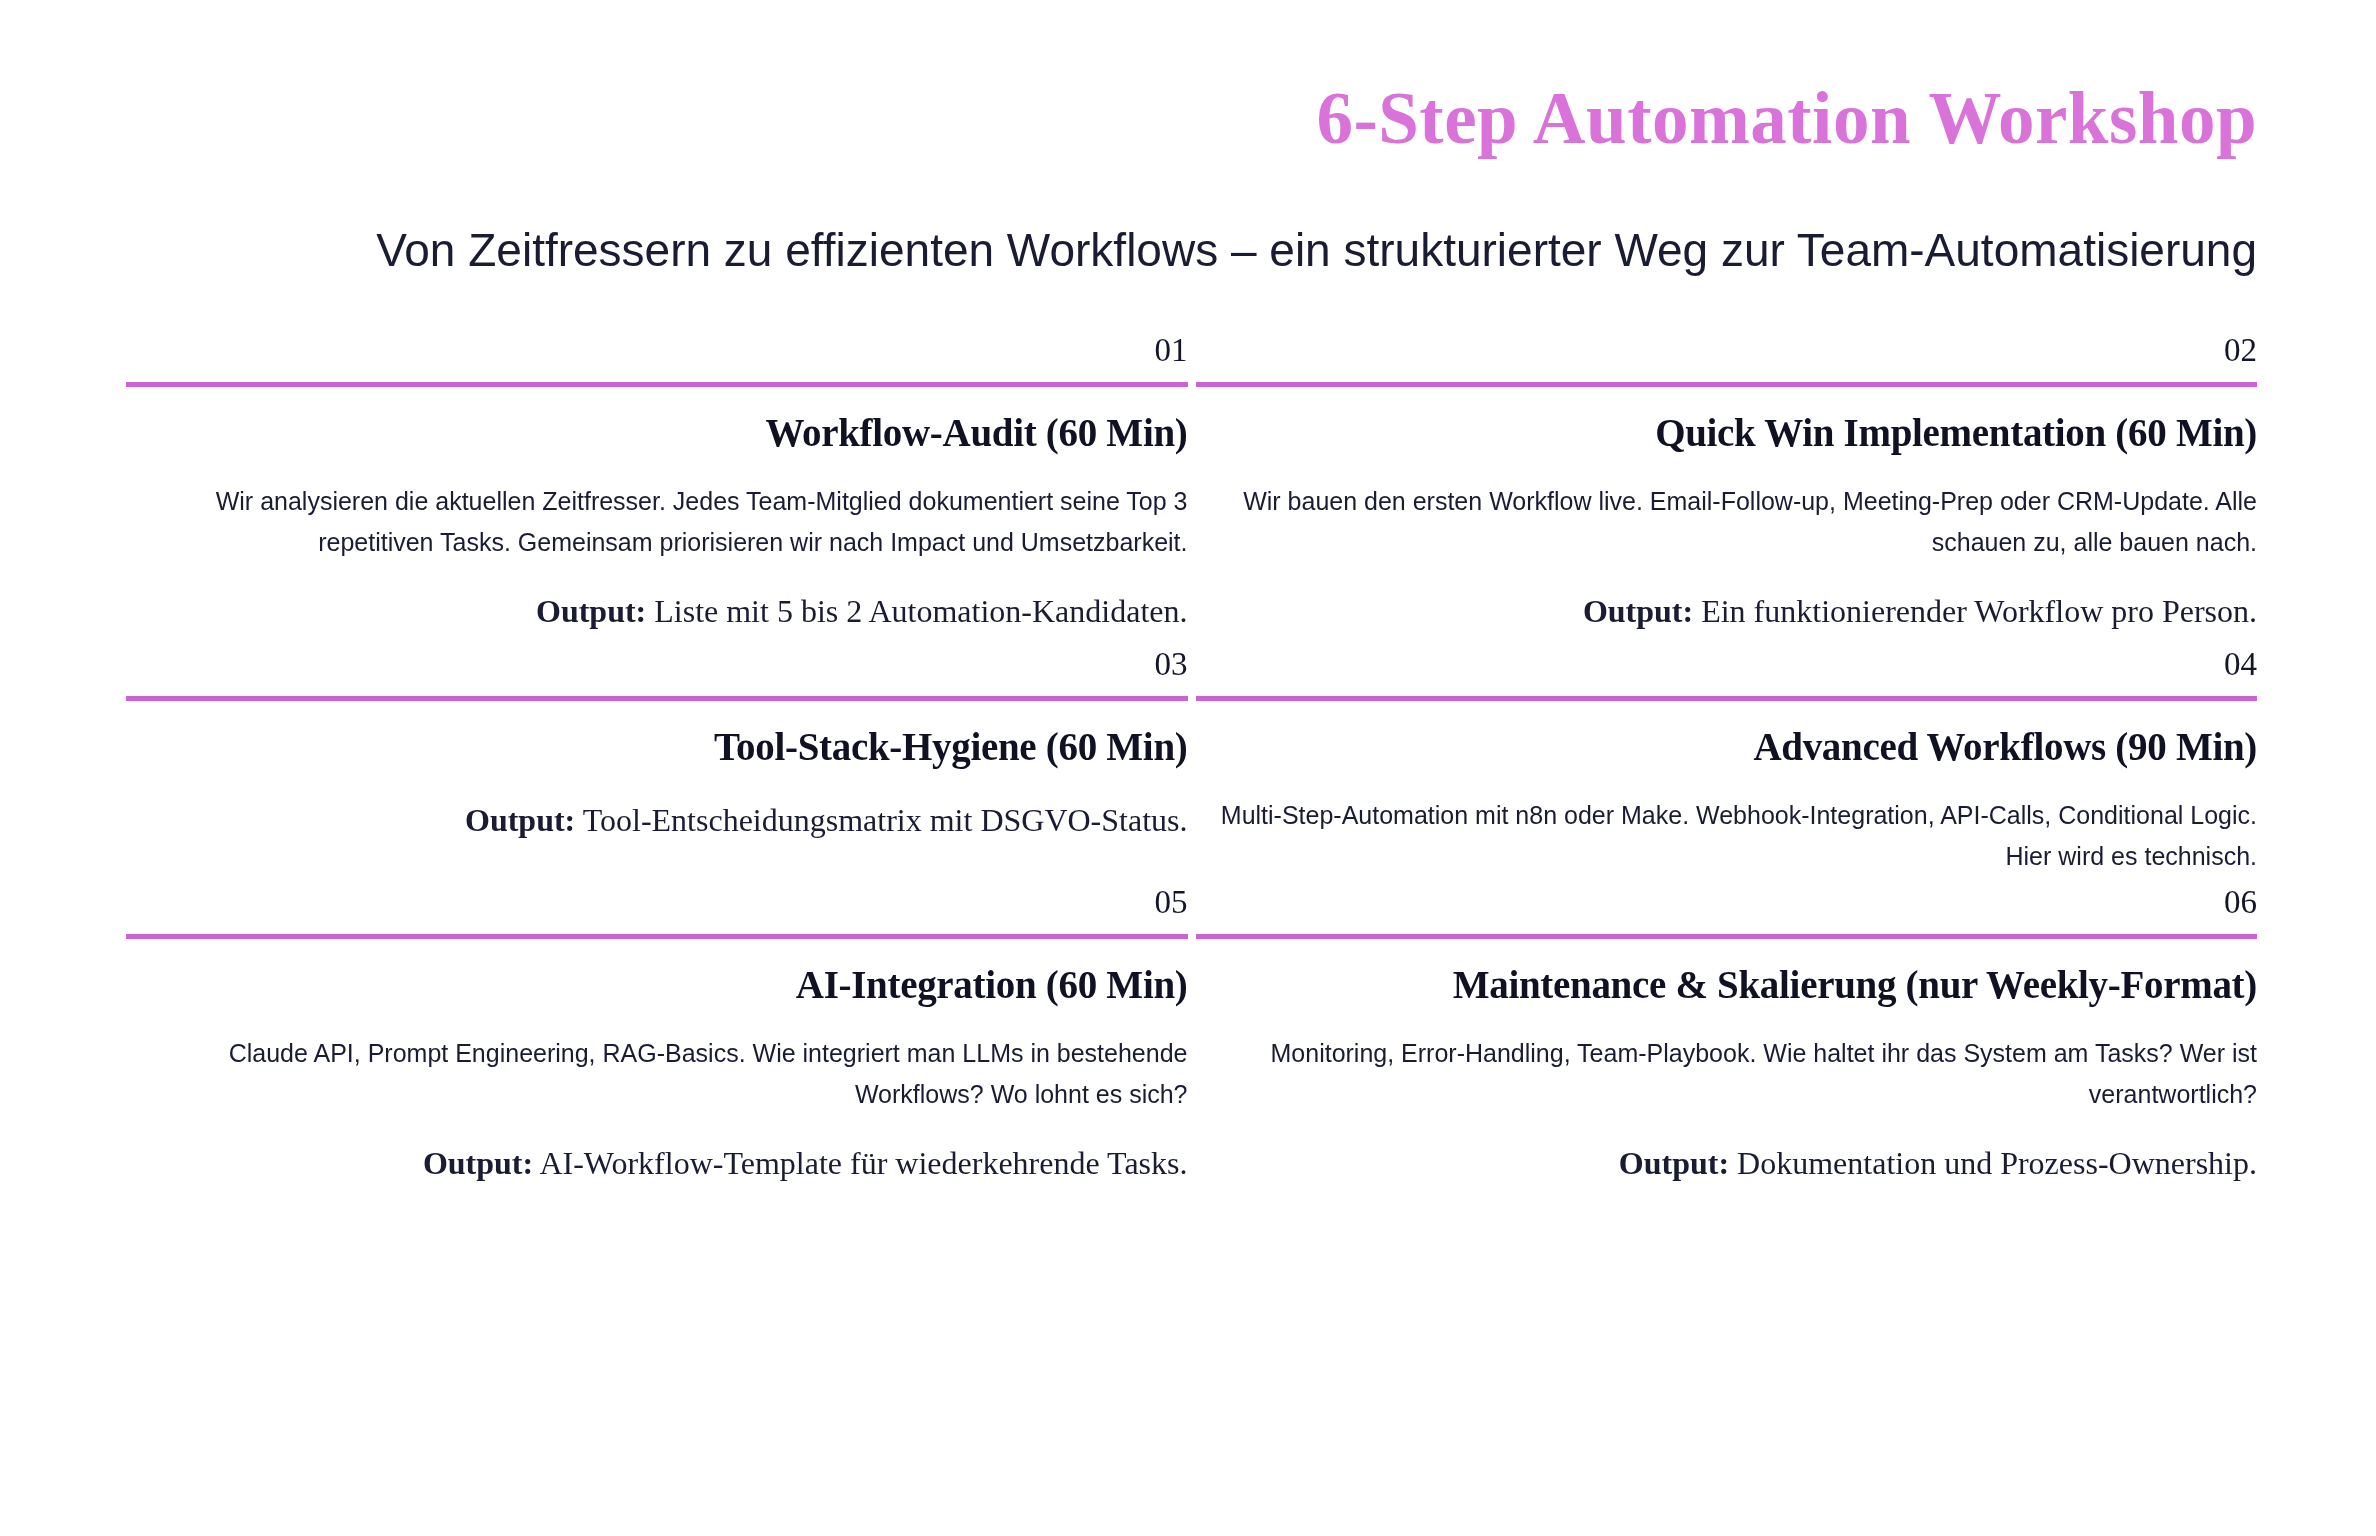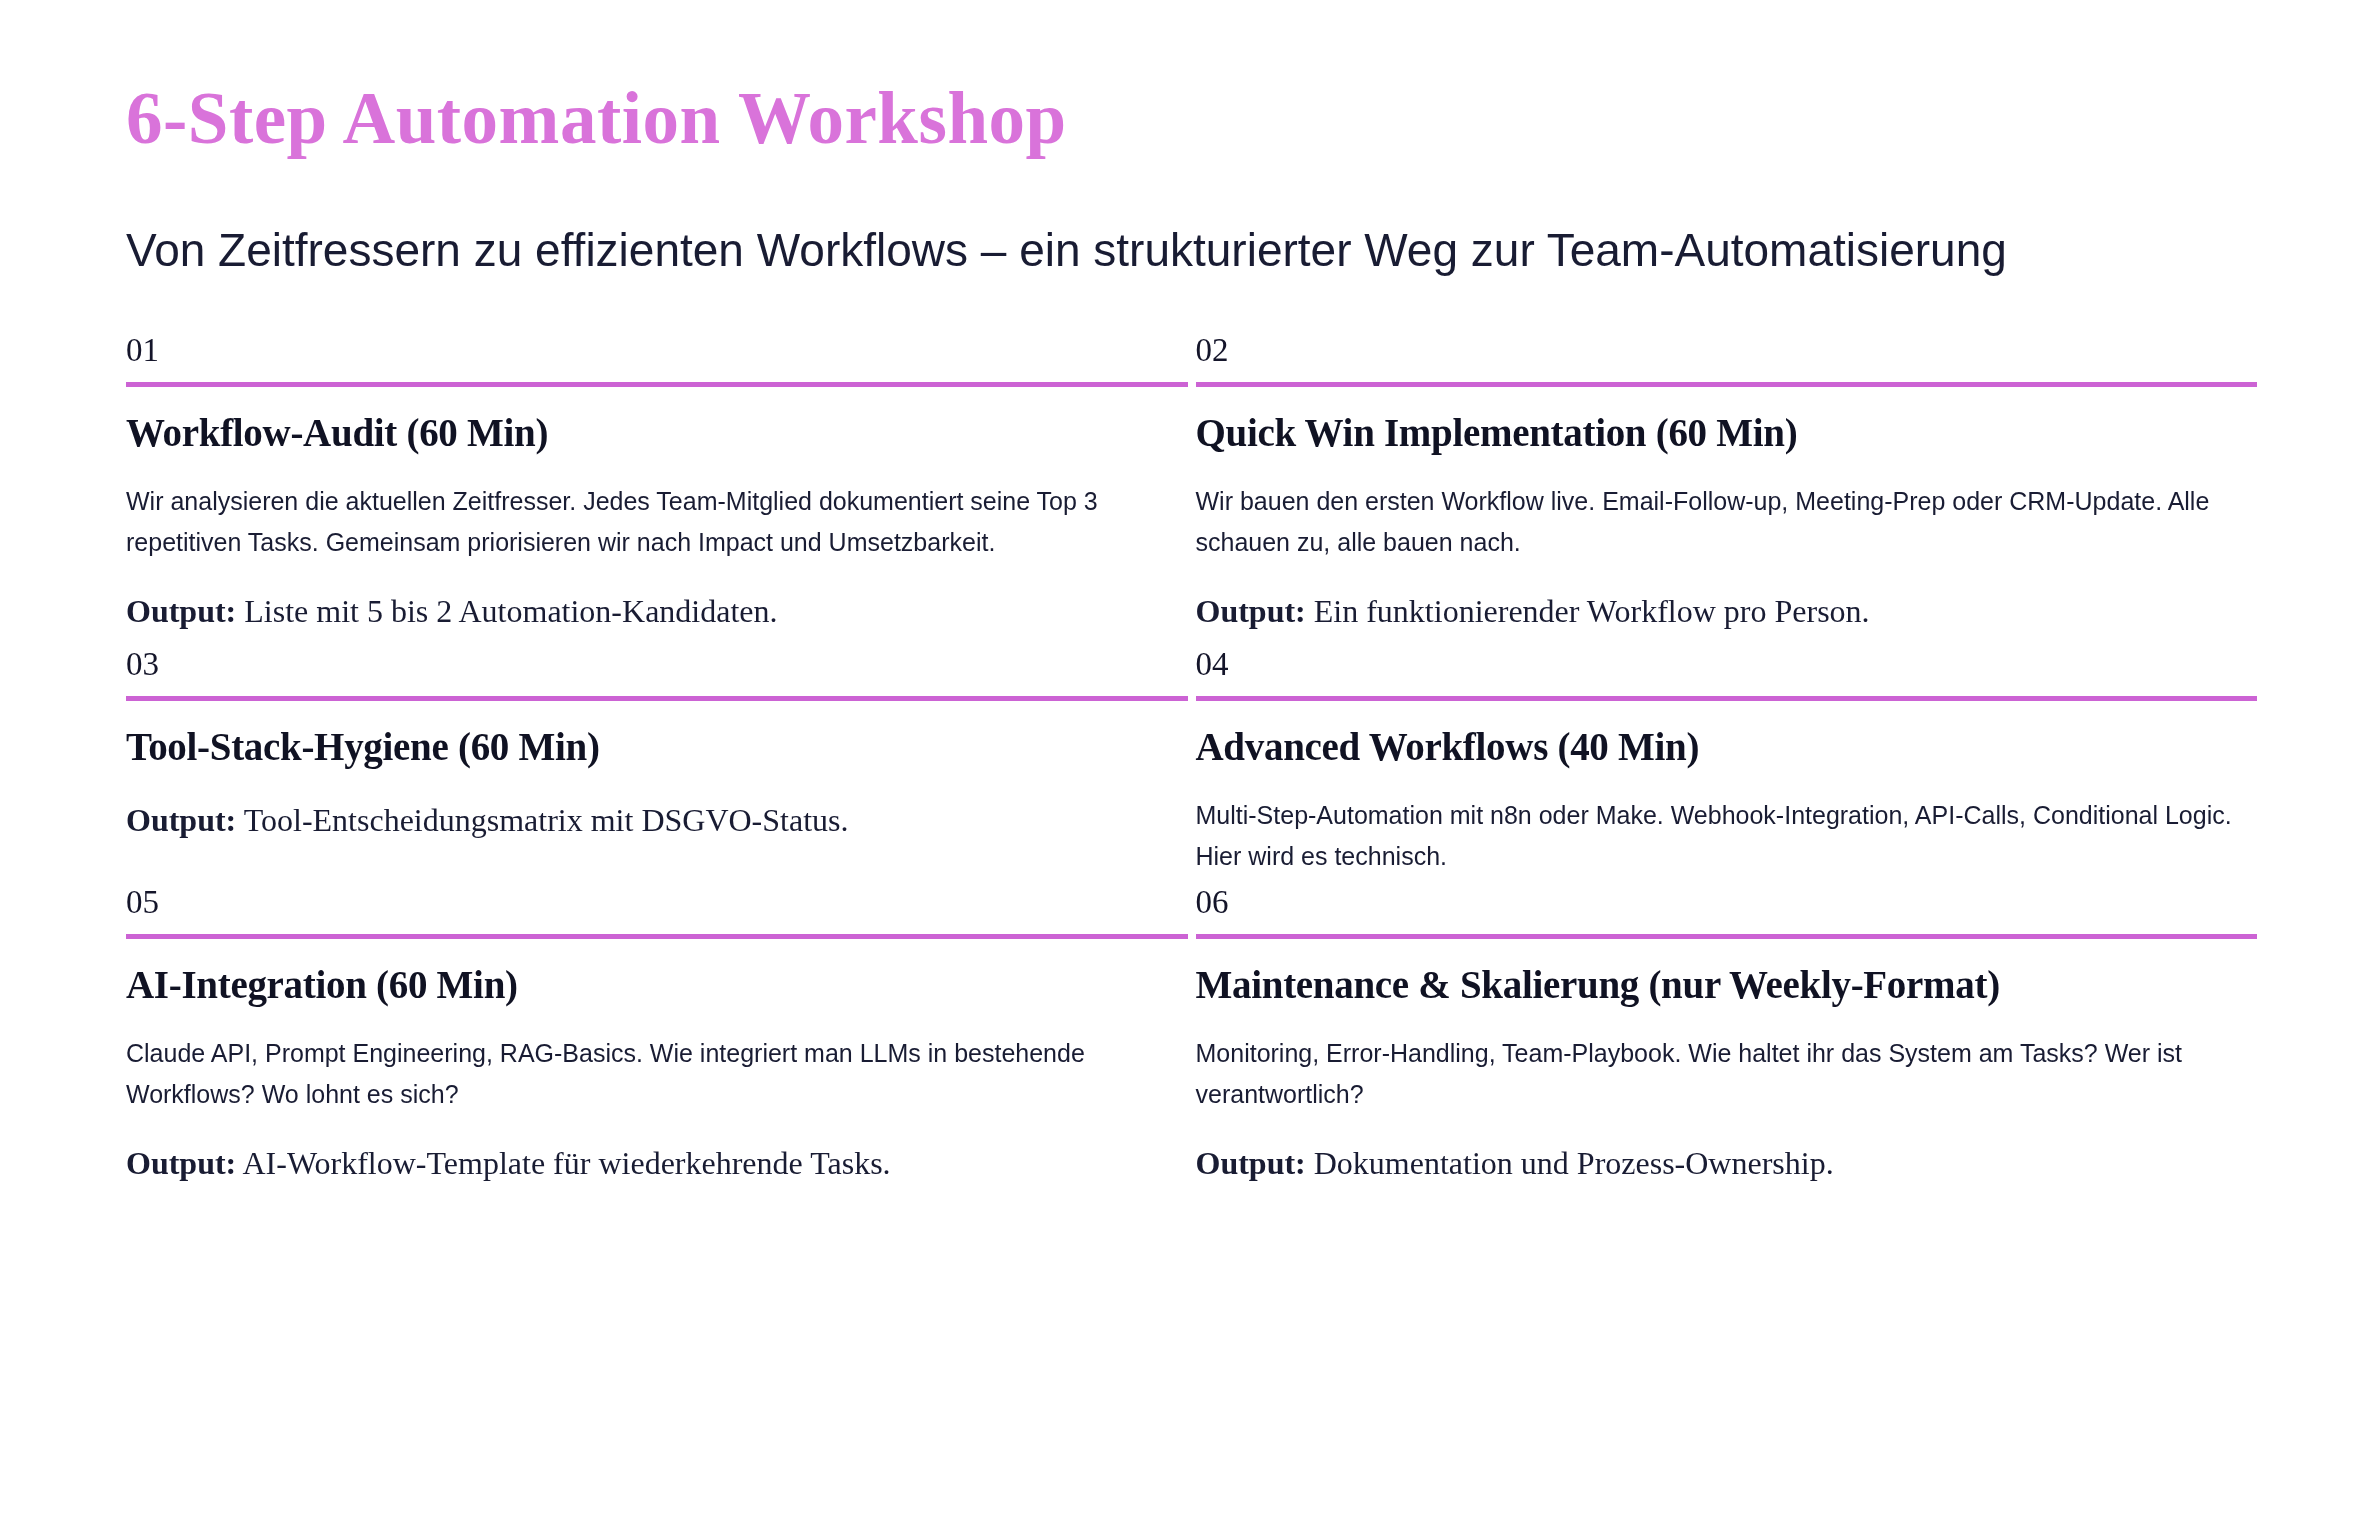--- a/index.html
+++ b/index.html
@@ -2,21 +2,21 @@
 <html lang="de" style="--accent: #cc63d4; --title-pink: #d973da; --ink-heading: #101223; --ink-body: #191c33;"><head>
 <meta charset="utf-8">
 <title>6-Step Automation Workshop</title>
 <style>
   :root {
     --accent: #cc63d4;
     --title-pink: #d973da;
     --ink-heading: #101223;
     --ink-body: #191c33;
   }
-  * { margin: 0; padding: 0; box-sizing: border-box; }
+  * { margin: 0; padding: 0; box-sizing: border-box; text-align: right; }
   html, body { background: #ffffff; }
   body {
     width: 2376px;
     height: 1537px;
     overflow: hidden;
     font-family: "Liberation Sans", sans-serif;
     color: var(--ink-body);
     padding: 77px 119px 0 126px;
   }
   .page-title {
@@ -117,21 +117,21 @@
     <h2 class="step-title">Tool-Stack-Hygiene (60 Min)</h2>
     <p class="step-output">
       <strong>Output:</strong>
       <span>Tool-Entscheidungsmatrix mit DSGVO-Status.</span>
     </p>
   </section>
 
   <section class="step">
     <div class="step-number">04</div>
     <div class="step-rule"></div>
-    <h2 class="step-title">Advanced Workflows (40 Min)</h2>
+    <h2 class="step-title">Advanced Workflows (90 Min)</h2>
     <p class="step-desc">Multi-Step-Automation mit n8n oder Make. Webhook-Integration, API-Calls, Conditional Logic. Hier wird es technisch.</p>
   </section>
 
   <section class="step">
     <div class="step-number">05</div>
     <div class="step-rule"></div>
     <h2 class="step-title">AI-Integration (60 Min)</h2>
     <p class="step-desc">Claude API, Prompt Engineering, RAG-Basics. Wie integriert man LLMs in bestehende Workflows? Wo lohnt es sich?</p>
     <p class="step-output">
       <strong>Output:</strong>

